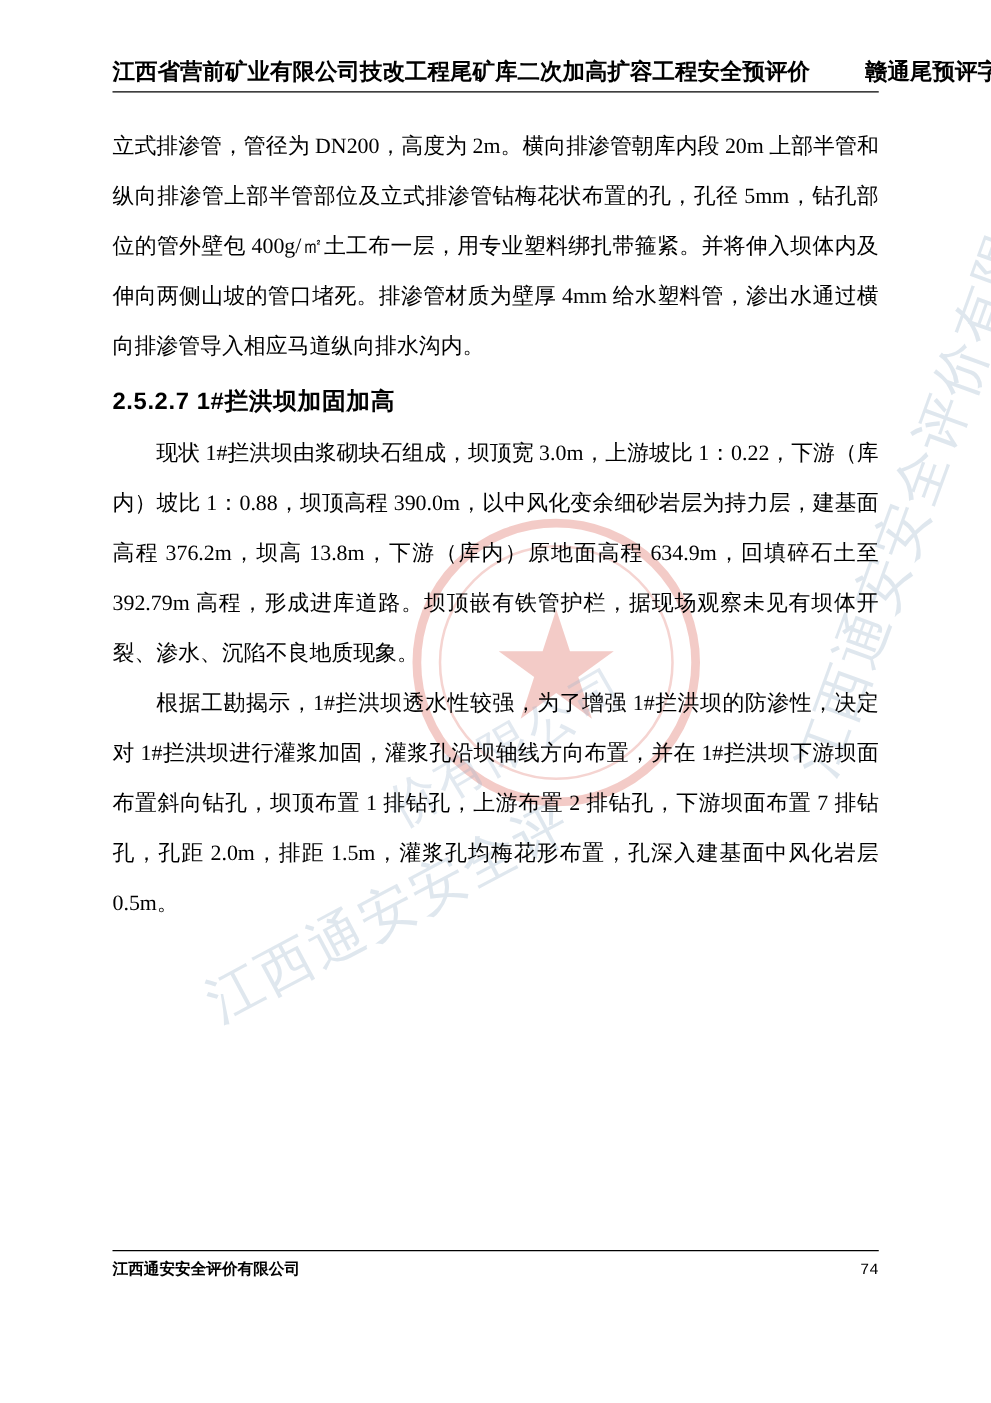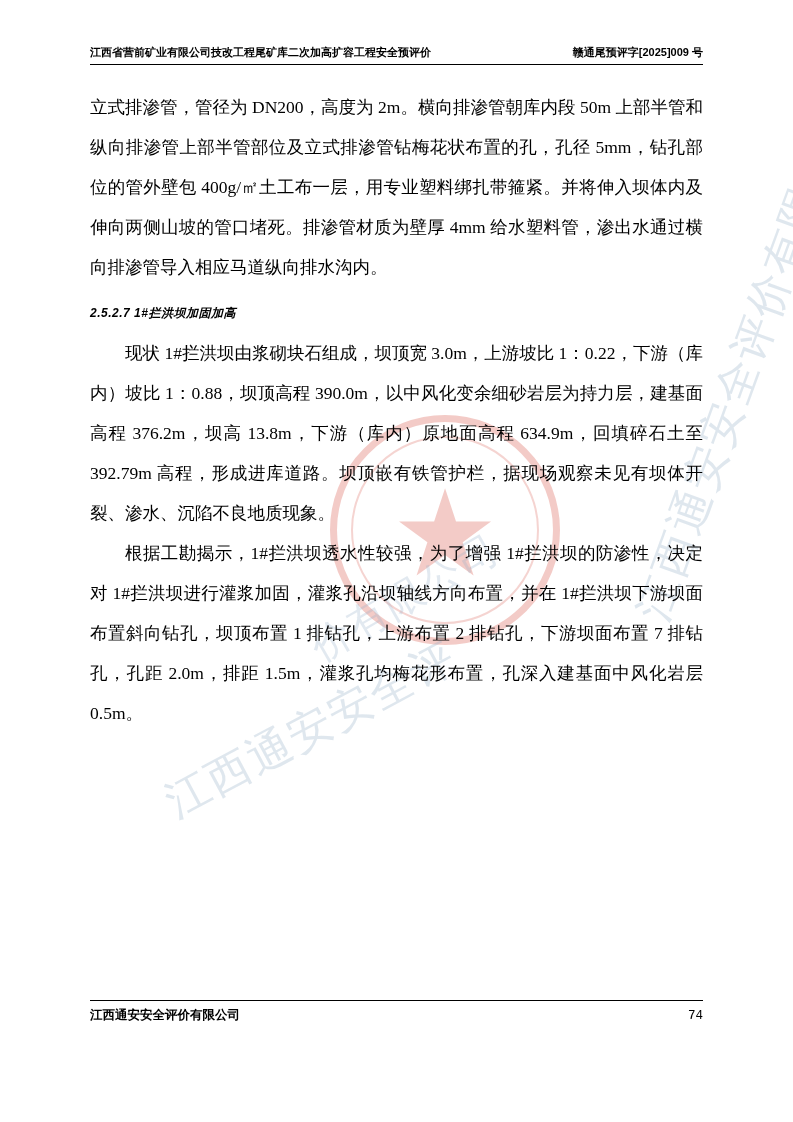--- a/index.html
+++ b/index.html
@@ -19,22 +19,22 @@
   .content {
     position: absolute;
     left: 90px;
     top: 45px;
     width: 613px;
   }
   .header {
     display: flex;
     justify-content: space-between;
     align-items: center;
-    font-size: 11px;
-    font-family: Liberation Sans, sans-serif;
+    font-size: 18px;
+    font-family: Liberation Serif, serif;
     font-weight: bold;
     letter-spacing: 0px;
     padding-bottom: 4px;
   }
   .header-left { white-space: nowrap; }
   .header-right { white-space: nowrap; margin-left: 44px; }
   .header-rule {
     border-bottom: 1px solid #000;
     margin-top: 0px;
   }
@@ -49,26 +49,25 @@
     margin: 0;
     text-indent: 2em;
     font-size: 17.5px;
     line-height: 40px;
     text-align: justify;
     text-justify: inter-ideograph;
   }
   .para.noindent { text-indent: 0; }
   .heading {
     margin: 6px 0 0 0;
-    font-size: 12px;
+    font-size: 19px;
     font-weight: bold;
     line-height: 40px;
     font-family: "Liberation Sans", sans-serif;
     letter-spacing: 0.5px;
-    font-style: italic;
   }
   .footer {
     position: absolute;
     left: 90px;
     top: 1000px;
     width: 613px;
     font-size: 12.5px;
     font-family: "Liberation Serif", "DejaVu Serif", serif;
     display: flex;
     justify-content: space-between;
@@ -169,21 +168,21 @@
 
   <div class="content">
 
     <div class="header">
       <span class="header-left">江西省营前矿业有限公司技改工程尾矿库二次加高扩容工程安全预评价</span>
       <span class="header-right">赣通尾预评字[2025]009 号</span>
     </div>
     <div class="header-rule"></div>
 
     <div class="body-text">
-      <p class="para noindent">立式排渗管，管径为 DN200，高度为 2m。横向排渗管朝库内段 50m 上部半管和纵向排渗管上部半管部位及立式排渗管钻梅花状布置的孔，孔径 5mm，钻孔部位的管外壁包 400g/㎡土工布一层，用专业塑料绑扎带箍紧。并将伸入坝体内及伸向两侧山坡的管口堵死。排渗管材质为壁厚 4mm 给水塑料管，渗出水通过横向排渗管导入相应马道纵向排水沟内。</p>
+      <p class="para noindent">立式排渗管，管径为 DN200，高度为 2m。横向排渗管朝库内段 20m 上部半管和纵向排渗管上部半管部位及立式排渗管钻梅花状布置的孔，孔径 5mm，钻孔部位的管外壁包 400g/㎡土工布一层，用专业塑料绑扎带箍紧。并将伸入坝体内及伸向两侧山坡的管口堵死。排渗管材质为壁厚 4mm 给水塑料管，渗出水通过横向排渗管导入相应马道纵向排水沟内。</p>
       <h2 class="heading">2.5.2.7  1#拦洪坝加固加高</h2>
       <p class="para">现状 1#拦洪坝由浆砌块石组成，坝顶宽 3.0m，上游坡比 1：0.22，下游（库内）坡比 1：0.88，坝顶高程 390.0m，以中风化变余细砂岩层为持力层，建基面高程 376.2m，坝高 13.8m，下游（库内）原地面高程 634.9m，回填碎石土至 392.79m 高程，形成进库道路。坝顶嵌有铁管护栏，据现场观察未见有坝体开裂、渗水、沉陷不良地质现象。</p>
       <p class="para">根据工勘揭示，1#拦洪坝透水性较强，为了增强 1#拦洪坝的防渗性，决定对 1#拦洪坝进行灌浆加固，灌浆孔沿坝轴线方向布置，并在 1#拦洪坝下游坝面布置斜向钻孔，坝顶布置 1 排钻孔，上游布置 2 排钻孔，下游坝面布置 7 排钻孔，孔距 2.0m，排距 1.5m，灌浆孔均梅花形布置，孔深入建基面中风化岩层 0.5m。</p>
     </div>
 
   </div>
 
   <div class="footer">
     <span class="footer-left">江西通安安全评价有限公司</span>
     <span class="footer-right">74</span>

